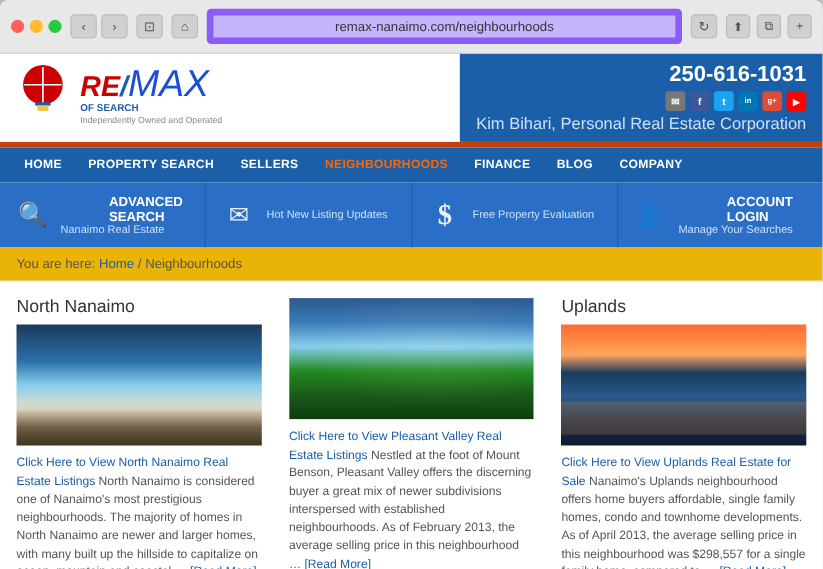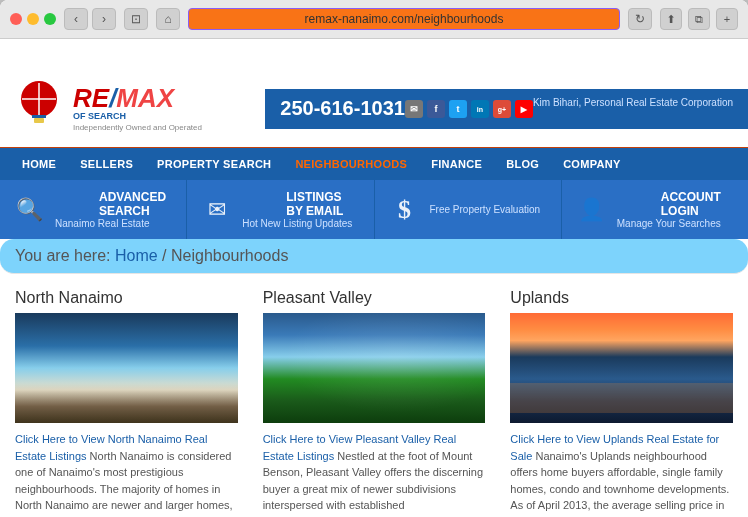--- a/index.html
+++ b/index.html
@@ -7,54 +7,54 @@
     .window { width: 748px; min-height: 517px; background: #fff; border-radius: 8px; overflow: hidden; box-shadow: 0 4px 20px rgba(0,0,0,0.4); }
     
     .browser-chrome { background: #e8e8e8; padding: 8px 10px; display: flex; align-items: center; gap: 8px; border-bottom: 1px solid #ccc; }
     .traffic-lights { display: flex; gap: 5px; }
     .tl { width: 12px; height: 12px; border-radius: 50%; }
     .tl-red { background: #ff5f57; }
     .tl-yellow { background: #febc2e; }
     .tl-green { background: #28c840; }
     .nav-btns { display: flex; gap: 4px; }
     .nav-btn { width: 24px; height: 22px; background: #d0d0d0; border: 1px solid #bbb; border-radius: 4px; display: flex; align-items: center; justify-content: center; font-size: 12px; color: #555; cursor: pointer; }
-    .address-bar { flex: 1; background: #f97316; border: 1px solid #8b5cf6; border-radius: 4px; padding: 3px 8px; font-size: 12px; color: #333; text-align: center; }
+    .address-bar { flex: 1; background: #c4b5fd; border: 6px solid #8b5cf6; border-radius: 4px; padding: 3px 8px; font-size: 12px; color: #333; text-align: center; }
     .browser-icons { display: flex; gap: 6px; align-items: center; }
     .browser-icon { width: 22px; height: 22px; background: #d0d0d0; border: 1px solid #bbb; border-radius: 4px; display: flex; align-items: center; justify-content: center; font-size: 11px; color: #555; cursor: pointer; }
     
     .page { background: #fff; }
     
-    .header { background: #fff; display: flex; align-items: center; border-bottom: 1px solid #c2410c; margin-top: 32px; }
+    .header { background: #fff; display: flex; align-items: flex-start; border-bottom: 5px solid #c2410c; }
     .logo-area { padding: 8px 12px; display: flex; align-items: center; flex: 1; }
     .logo-text { display: flex; flex-direction: column; }
-    .contact-area { background: #1a5fa8; color: white; padding: 8px 15px; text-align: right; display: flex; justify-content: center; min-width: 220px; }
+    .contact-area { background: #1a5fa8; color: white; padding: 8px 15px; text-align: right; display: flex; flex-direction: column; justify-content: center; min-width: 220px; }
     .phone-num { font-size: 20px; font-weight: bold; color: white; }
     .social-icons { display: flex; gap: 4px; justify-content: flex-end; margin: 3px 0; }
     .social-icon { width: 18px; height: 18px; background: #ccc; border-radius: 3px; display: flex; align-items: center; justify-content: center; font-size: 9px; font-weight: bold; }
     .si-email { background: #777; color: white; }
     .si-fb { background: #3b5998; color: white; }
     .si-tw { background: #1da1f2; color: white; }
     .si-li { background: #0077b5; color: white; }
     .si-gp { background: #dd4b39; color: white; }
     .si-yt { background: #ff0000; color: white; }
-    .agent-name { font-size: 10px; color: #cce0ff; }
+    .agent-name { font-size: 15px; color: #cce0ff; }
     
     .nav { background: #1a5fa8; padding: 0; }
     .nav ul { display: flex; list-style: none; padding: 0 10px; }
     .nav ul li a { display: block; padding: 10px 12px; color: white; text-decoration: none; font-size: 11px; font-weight: bold; text-transform: uppercase; letter-spacing: 0.3px; }
     .nav ul li a.active { color: #ff6600; }
     
     .action-bar { background: #2a6fc5; display: flex; }
     .action-item { flex: 1; display: flex; align-items: center; gap: 10px; padding: 10px 15px; border-right: 1px solid #1a5fa8; cursor: pointer; }
     .action-item:last-child { border-right: none; }
     .action-icon { font-size: 22px; color: white; opacity: 0.9; min-width: 30px; text-align: center; }
     .action-text .title { font-size: 12px; font-weight: bold; color: white; margin-left: 44px; }
     .action-text .sub { font-size: 10px; color: #cce0ff; }
     
-    .breadcrumb { padding: 8px 15px; font-size: 16px; color: #555; background: #7dd3fc; border-bottom: 1px solid #e5e5e5; border-radius: 14px; }
+    .breadcrumb { padding: 8px 15px; font-size: 12px; color: #555; background: #eab308; border-bottom: 1px solid #e5e5e5; }
     .breadcrumb a { color: #1a5fa8; text-decoration: none; }
     
     .content { padding: 15px; background: #fff; }
     .listings-grid { display: flex; gap: 25px; }
     .listing-card { flex: 1; }
     .listing-title { font-size: 16px; color: #333; margin-bottom: 6px; font-weight: normal; }
     .listing-img-placeholder { width: 100%; height: 110px; margin-bottom: 8px; border-radius: 0; overflow: hidden; }
     .listing-desc { font-size: 11px; color: #555; line-height: 1.5; }
     .listing-desc a { color: #1a5fa8; text-decoration: none; }
     
@@ -127,21 +127,21 @@
           <rect x="20" y="36" width="14" height="3" fill="#1a5fa8"></rect>
           <rect x="22" y="39" width="10" height="5" rx="1" fill="#e8c84a"></rect>
 
           <line x1="27" y1="4" x2="27" y2="36" stroke="white" stroke-width="1.5"></line>
           <line x1="10" y1="20" x2="44" y2="20" stroke="white" stroke-width="1.5"></line>
         </svg>
         <div class="logo-text">
           <div style="display:flex;align-items:baseline">
             <span style="font-size:26px;font-weight:900;color:#cc0000;font-style:italic;line-height:1">RE</span>
             <span style="font-size:26px;font-weight:900;color:#1a5fa8;font-style:italic;line-height:1">/</span>
-            <span style="font-size:26px;font-weight:700;color:#ef4444;font-style:italic;line-height:1">MAX</span>
+            <span style="font-size:34px;font-weight:400;color:#1d4ed8;font-style:italic;line-height:1">MAX</span>
           </div>
           <div style="font-size:9px;font-weight:bold;color:#1a5fa8;line-height:1.3">OF SEARCH</div>
           <div style="font-size:8px;color:#888;line-height:1.2">Independently Owned and Operated</div>
         </div>
       </div>
       <div class="contact-area">
         <div class="phone-num">250-616-1031</div>
         <div class="social-icons">
           <div class="social-icon si-email">✉</div>
           <div class="social-icon si-fb">f</div>
@@ -153,24 +153,24 @@
         <div class="agent-name">Kim Bihari, Personal Real Estate Corporation</div>
       </div>
     </div>
 
     <div class="nav">
       <ul>
         <li>
             <a href="#">HOME</a>
           </li>
         <li>
+            <a href="#">PROPERTY SEARCH</a>
+          </li>
+        <li>
             <a href="#">SELLERS</a>
-          </li>
-        <li>
-            <a href="#">PROPERTY SEARCH</a>
           </li>
         <li>
             <a href="#" class="active">NEIGHBOURHOODS</a>
           </li>
         <li>
             <a href="#">FINANCE</a>
           </li>
         <li>
             <a href="#">BLOG</a>
           </li>
@@ -184,21 +184,20 @@
       <div class="action-item">
         <div class="action-icon">🔍</div>
         <div class="action-text">
           <div class="title">ADVANCED SEARCH</div>
           <div class="sub">Nanaimo Real Estate</div>
         </div>
       </div>
       <div class="action-item">
         <div class="action-icon">✉</div>
         <div class="action-text">
-          <div class="title">LISTINGS BY EMAIL</div>
           <div class="sub">Hot New Listing Updates</div>
         </div>
       </div>
       <div class="action-item">
         <div class="action-icon" style="font-size:26px;font-weight:bold;font-family:serif">$</div>
         <div class="action-text">
           <div class="sub">Free Property Evaluation</div>
         </div>
       </div>
       <div class="action-item">
@@ -224,21 +223,20 @@
           <div class="listing-title">North Nanaimo</div>
           <div class="listing-img-placeholder img-north-nanaimo"></div>
           <div class="listing-desc">
             <a href="#">Click Here to View North Nanaimo Real Estate Listings</a>
             <span>  North Nanaimo is considered one of Nanaimo's most prestigious neighbourhoods. The majority of homes in North Nanaimo are newer and larger homes, with many built up the hillside to capitalize on ocean, mountain and coastal … </span>
             <a href="#">[Read More]</a>
           </div>
         </div>
 
         <div class="listing-card">
-          <div class="listing-title">Pleasant Valley</div>
           <div class="listing-img-placeholder img-pleasant-valley"></div>
           <div class="listing-desc">
             <a href="#">Click Here to View Pleasant Valley Real Estate Listings</a>
             <span>  Nestled at the foot of Mount Benson, Pleasant Valley offers the discerning buyer a great mix of newer subdivisions interspersed with established neighbourhoods. As of February 2013, the average selling price in this neighbourhood … </span>
             <a href="#">[Read More]</a>
           </div>
         </div>
 
         <div class="listing-card">
           <div class="listing-title">Uplands</div>

